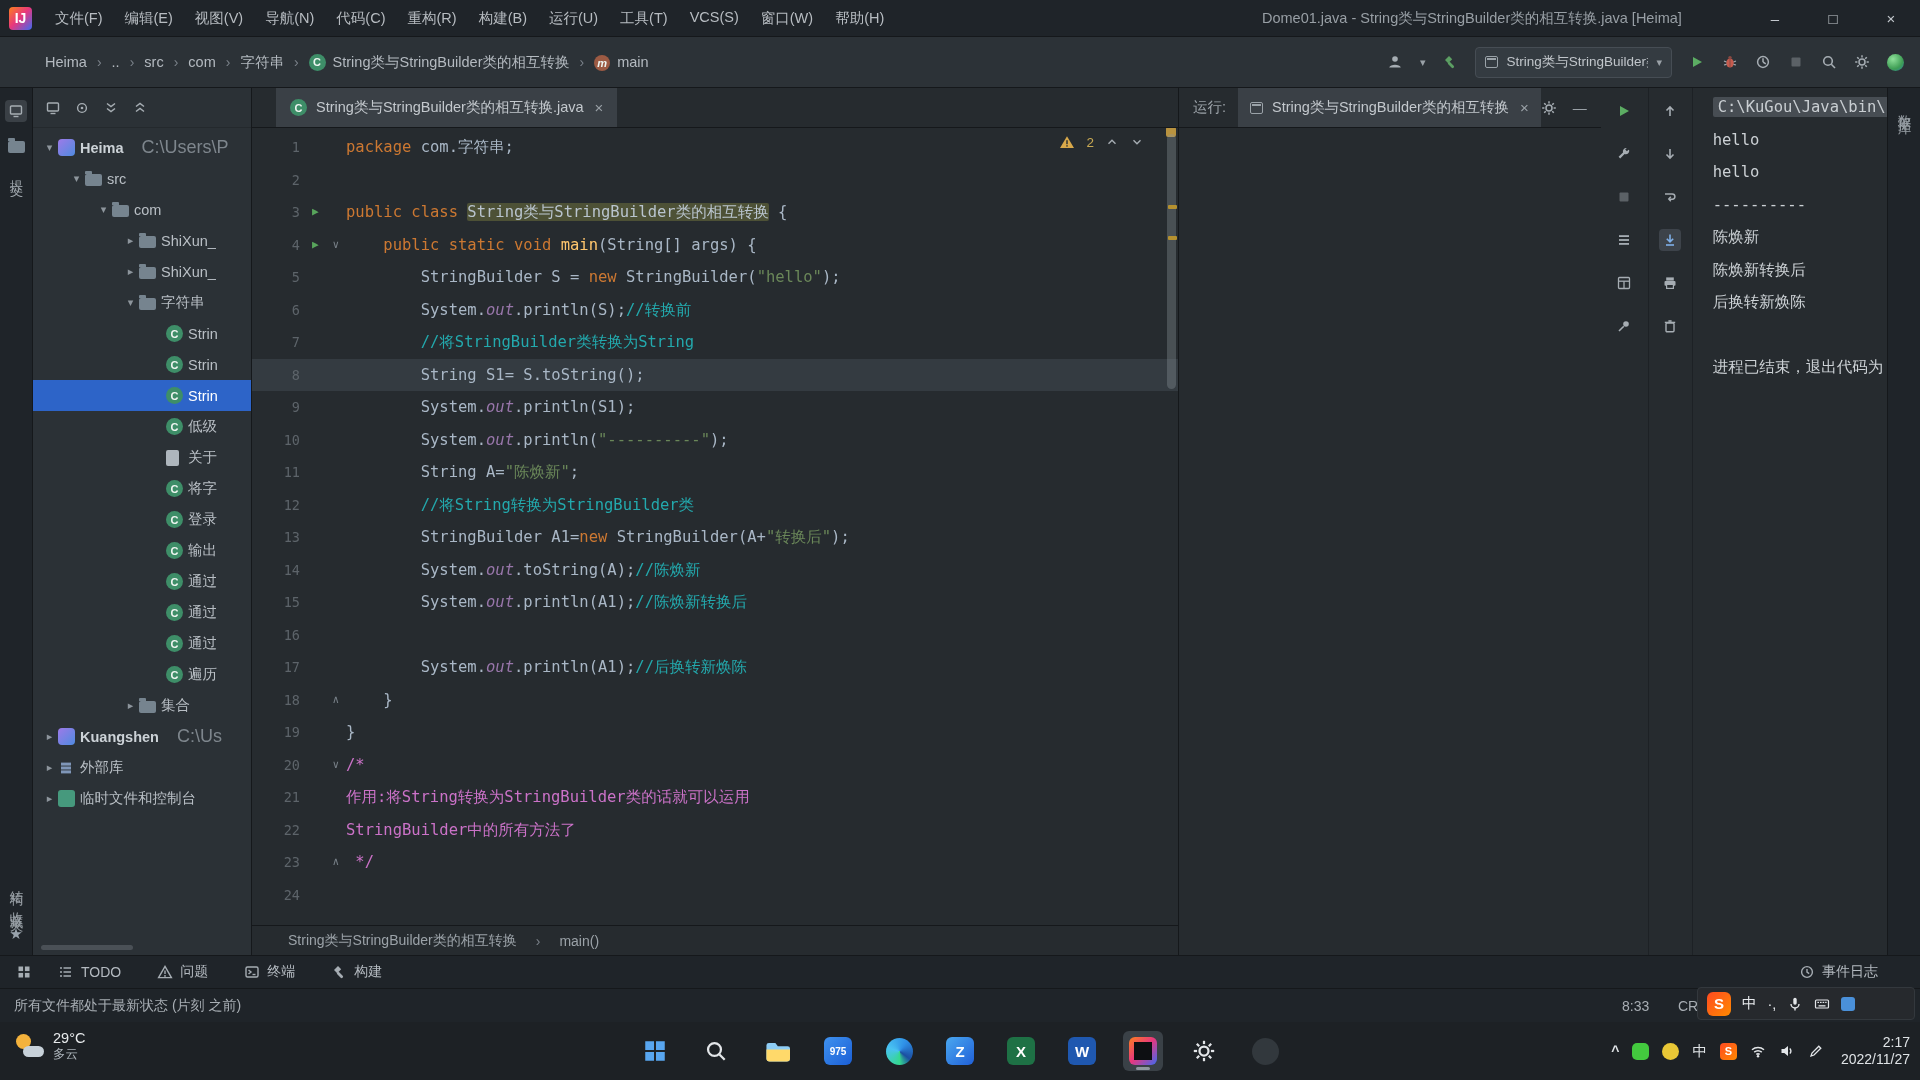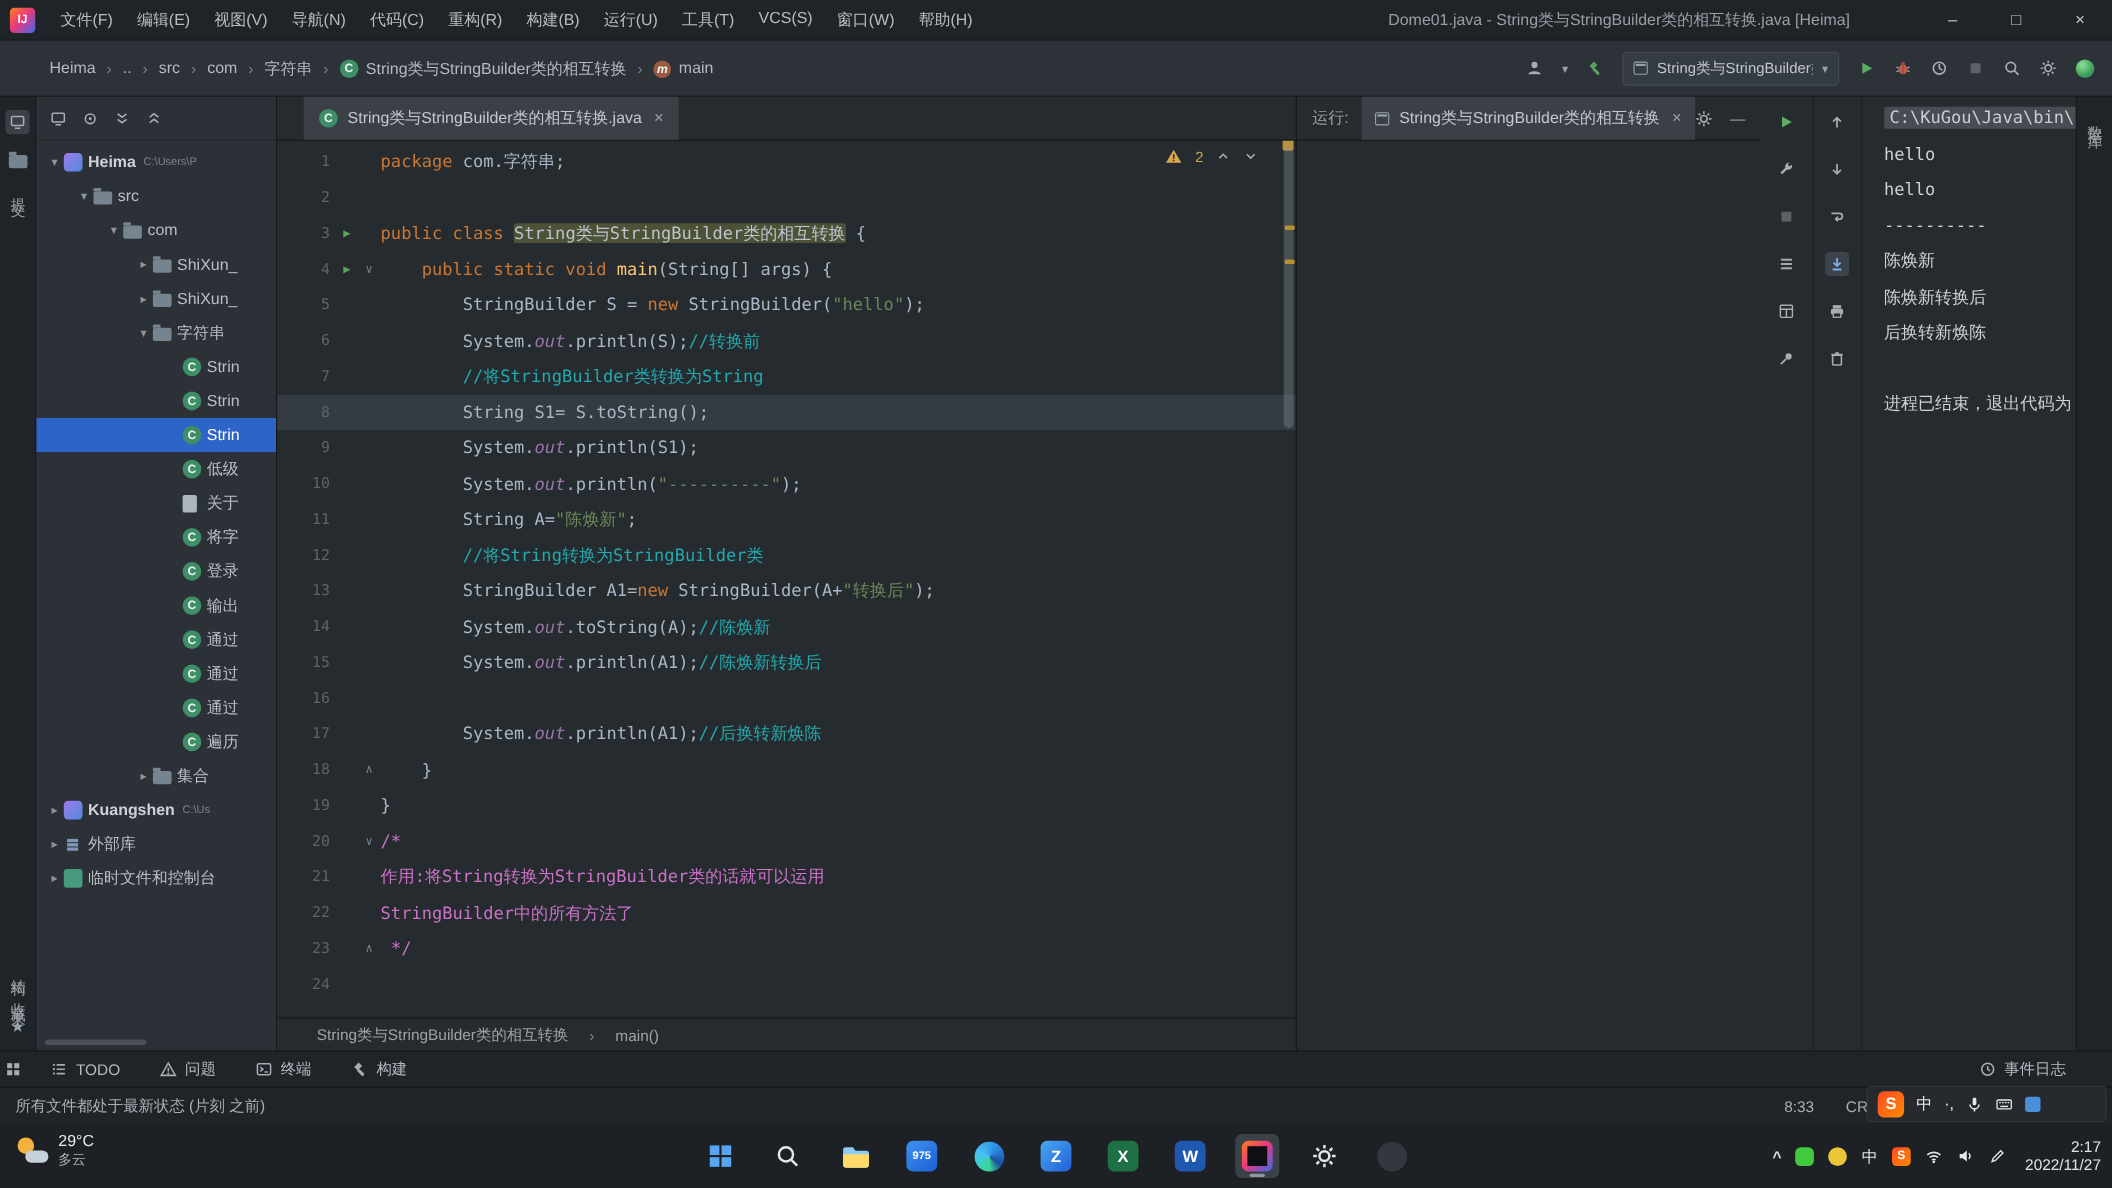--- a/index.html
+++ b/index.html
@@ -4,21 +4,21 @@
 <style>
   *{box-sizing:border-box;margin:0;padding:0}
   html,body{width:1920px;height:1080px;overflow:hidden;background:#000}
   body{font-family:"Liberation Sans","DejaVu Sans",sans-serif;color:#b9bfc5}
   .screen{position:relative;width:1920px;height:1080px;background:#23282c;overflow:hidden;font-size:14px}
   .icon{display:inline-flex;align-items:center;justify-content:center;line-height:0}
   svg{display:block}
 
   
   .titlebar{position:absolute;top:0;left:0;right:0;height:37px;background:#1f2429;border-bottom:1px solid #15181b;display:flex;align-items:center}
-  .idea-logo{width:23px;height:23px;margin:0 12px 0 9px;border-radius:4px;background:linear-gradient(135deg,#fc801d,#e8377e 48%,#3d6af2);display:flex;align-items:center;justify-content:center;color:#fff;font-size:11px;font-weight:bold}
+  .idea-logo{width:23px;height:23px;margin:0 12px 0 9px;border-radius:4px;background:linear-gradient(135deg,#fc801d,#e8377e 48%,#3d6af2);display:flex;align-items:center;justify-content:center;color:#fff;font-size:14px;font-weight:bold}
   .menus{display:flex}
   .menu-item{padding:5px 11px;color:#b7bcc1;font-size:14.5px;white-space:nowrap}
   .win-title{position:absolute;left:1262px;top:9px;color:#989fa5;font-size:14.5px;white-space:nowrap}
   .win-controls{position:absolute;right:0;top:0;height:37px;display:flex}
   .win-btn{width:58px;height:37px;display:flex;align-items:center;justify-content:center;color:#c3c8cd;font-size:15px}
 
   
   .navbar{position:absolute;top:37px;left:0;right:0;height:51px;background:#2c3237;border-bottom:1px solid #15181b;display:flex;align-items:center;padding-left:45px}
   .crumbs{display:flex;align-items:center}
   .crumb{display:flex;align-items:center;gap:7px;color:#b4bac0;font-size:14.5px;white-space:nowrap}
@@ -45,21 +45,21 @@
   .project{position:absolute;left:33px;top:88px;bottom:125px;width:219px;background:#2b3136;border-right:1px solid #15181b;display:flex;flex-direction:column}
   .pp-header{height:40px;flex:none;display:flex;align-items:center;gap:13px;padding-left:12px;border-bottom:1px solid #24292d}
   .tree{flex:1;overflow:hidden;position:relative;padding-top:4px}
   .trow{display:flex;align-items:center;height:31px;white-space:nowrap;overflow:hidden;font-size:14.5px;color:#b9bfc5}
   .trow.sel{background:#2d64c8;color:#fff}
   .chev{display:inline-block;width:17px;flex:none;text-align:center;color:#8d959c;font-size:11px}
   .ticw{display:inline-flex;width:21px;flex:none;align-items:center}
   .tlabel{margin-left:1px}
   .tlabel.b{font-weight:bold;color:#ccd2d7}
   .trow.sel .tlabel{color:#fff}
-  .tpath{margin-left:7px;color:#7e868d;font-size:10px}
+  .tpath{margin-left:18px;color:#7e868d;font-size:18px}
   .tic{display:inline-flex;width:17px;height:17px;border-radius:3px;align-items:center;justify-content:center;font-size:11px;font-weight:bold;color:#eef5f1;flex:none}
   .tic-class{border-radius:50%;background:#3e8e68}
   .tic-method{border-radius:50%;background:#9c5a43;font-style:italic;width:16px;height:16px}
   .tic-folder{width:17px;height:12px;background:#76848f;border-radius:2px;position:relative;margin-top:3px}
   .tic-folder::before{content:"";position:absolute;top:-3px;left:0;width:7px;height:3px;background:#76848f;border-radius:1px 1px 0 0}
   .tic-proj{background:linear-gradient(135deg,#9d7ae8,#4f8be0);border-radius:4px}
   .tic-file{width:13px;height:16px;background:#aeb6bd;border-radius:2px}
   .tic-scratch{background:#46997d;border-radius:3px}
   .pp-hscroll{position:absolute;bottom:5px;left:8px;width:92px;height:5px;border-radius:3px;background:#4a5056}
 
@@ -101,21 +101,21 @@
   .run-body{flex:1;display:flex;overflow:hidden}
   .rtb{width:48px;flex:none;border-right:1px solid #1d2125;display:flex;flex-direction:column;align-items:center;padding-top:12px;gap:21px}
   .rtb.second{width:44px}
   .rt-btn{width:22px;height:22px;display:flex;align-items:center;justify-content:center;border-radius:4px}
   .rt-btn.act{background:#3d434a}
   .console{flex:1;padding:3px 0 0 20px;overflow:hidden;font-family:"DejaVu Sans Mono",monospace}
   .con-line{height:32.5px;line-height:32.5px;white-space:pre;font-size:15.5px;color:#ccd1d5}
   .cmdchip{background:#474d53;border-radius:2px;padding:1px 5px;color:#c9ced2}
 
   
-  .bottombar{position:absolute;left:0;right:0;top:955px;height:33px;background:#1f2429;border-top:1px solid #15181b;display:flex;align-items:center;padding-left:4px}
+  .bottombar{position:absolute;left:0;right:0;top:955px;height:33px;background:#1f2429;border-top:1px solid #15181b;display:flex;align-items:center;padding-left:16px}
   .bb-grid{margin-right:26px}
   .bb-item{display:flex;align-items:center;gap:7px;color:#b4bac0;font-size:14px;margin-right:36px;white-space:nowrap}
   .bb-right{margin-left:auto;padding-right:42px}
   .bb-right .bb-item{margin-right:0}
   .statusbar{position:absolute;left:0;right:0;top:988px;height:34px;background:#1f2429;border-top:1px solid #15181b;display:flex;align-items:center;padding-left:14px;font-size:14px;color:#a8aeb4}
   .sb-time{position:absolute;left:1622px}
   .sb-enc{position:absolute;left:1678px}
   .sogou{position:absolute;left:1697px;top:987px;height:33px;width:218px;z-index:5;background:#26292d;border:1px solid #33383d;border-radius:4px;display:flex;align-items:center;gap:11px;padding:0 9px}
   .sg-logo{width:24px;height:24px;border-radius:6px;background:linear-gradient(135deg,#ff4a21,#ff8a00);color:#fff;font-weight:bold;font-size:15px;display:flex;align-items:center;justify-content:center}
   .sg-txt{color:#e8ebee;font-size:14.5px}

